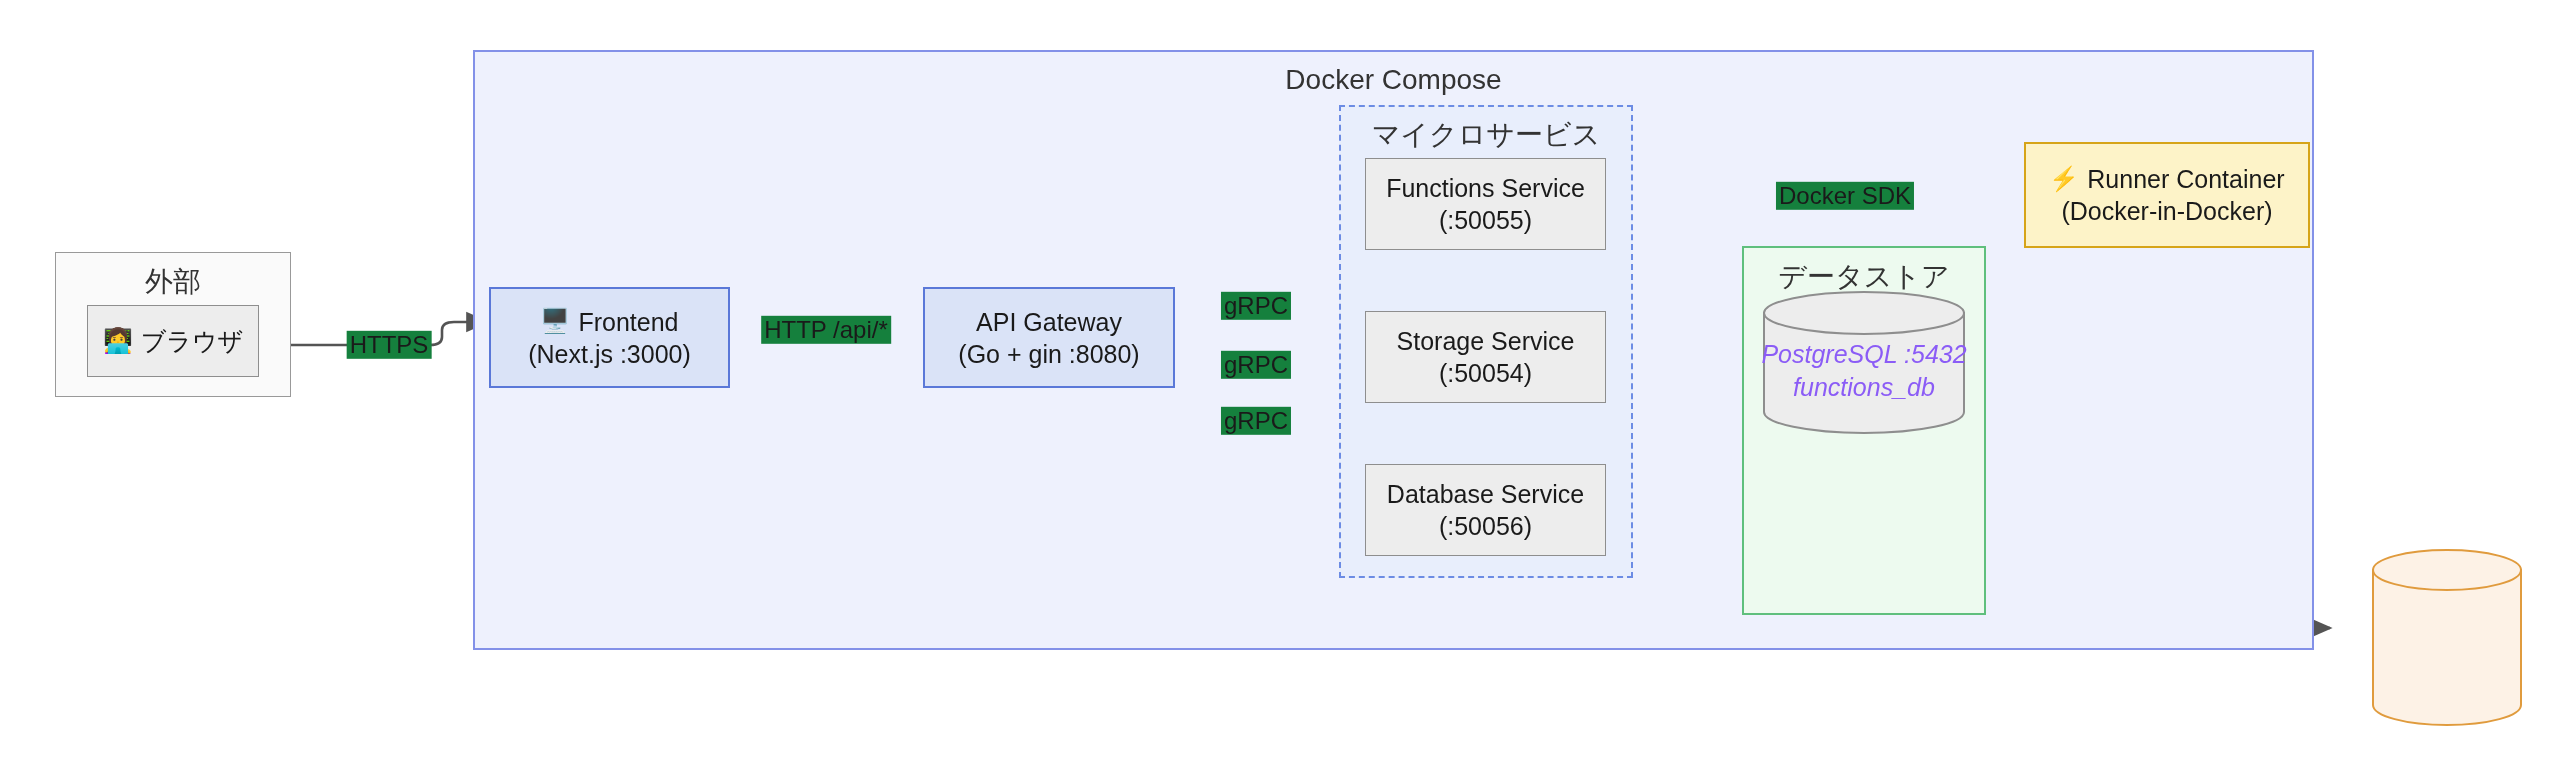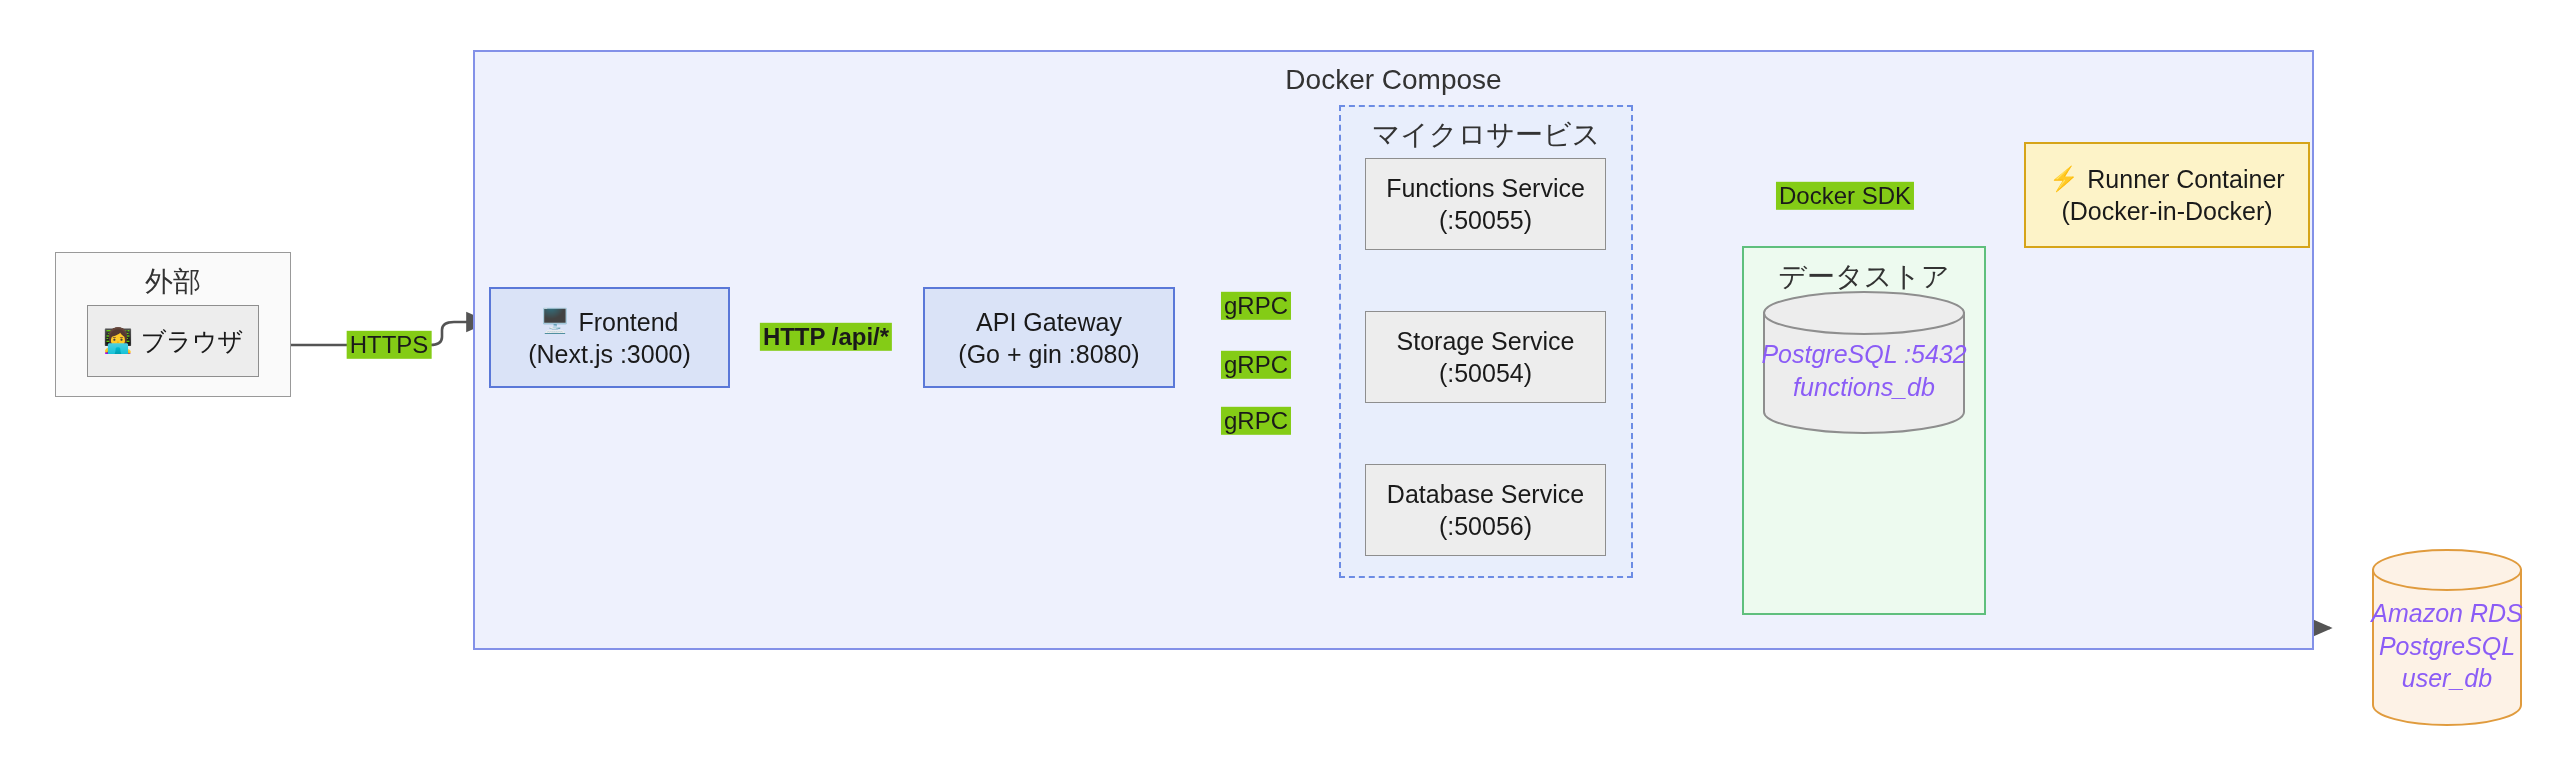--- a/index.html
+++ b/index.html
@@ -102,21 +102,21 @@
   }
   .cyl .cyl-text {
     position: relative;
     z-index: 2;
   }
   .cyl svg { position: absolute; left: 0; top: 0; }
 
   
   .edge-label {
     position: absolute;
-    background: #84cc16;
+    background: #15803d;
     font-size: 24px;
     color: #1a1a1a;
     white-space: nowrap;
     padding: 1px 3px;
     line-height: 1.1;
     transform: translate(-50%, -50%);
   }
   .emoji {
     font-size: 24px;
     margin-right: 8px;
@@ -229,27 +229,22 @@
       <div>functions_db</div>
     </div>
   </div>
 
 
   <div class="cyl" style="left:2371px; top:548px; width:152px; height:182px;">
     <svg width="152" height="182" viewBox="0 0 152 182" xmlns="http://www.w3.org/2000/svg">
       <path d="M2,22 L2,157 A74,20 0 0 0 150,157 L150,22 Z" fill="#fdf2e6" stroke="#e09b3d" stroke-width="2"></path>
       <ellipse cx="76" cy="22" rx="74" ry="20" fill="#fdf2e6" stroke="#e09b3d" stroke-width="2"></ellipse>
     </svg>
-    <div class="cyl-text" style="padding-top:14px;">
-      <div>Amazon RDS</div>
-      <div>PostgreSQL</div>
-      <div>user_db</div>
-    </div>
   </div>
 
   <div class="edge-label" style="left:389px; top:345px;">HTTPS</div>
-  <div class="edge-label" style="left:826px; top:337px;font-weight:bold;">HTTP /api/*</div>
+  <div class="edge-label" style="left:826px; top:330px;">HTTP /api/*</div>
   <div class="edge-label" style="left:1256px; top:306px;">gRPC</div>
   <div class="edge-label" style="left:1256px; top:365px;">gRPC</div>
   <div class="edge-label" style="left:1256px; top:421px;">gRPC</div>
   <div class="edge-label" style="left:1845px; top:196px;">Docker SDK</div>
 
 </div>
 
 </body></html>

